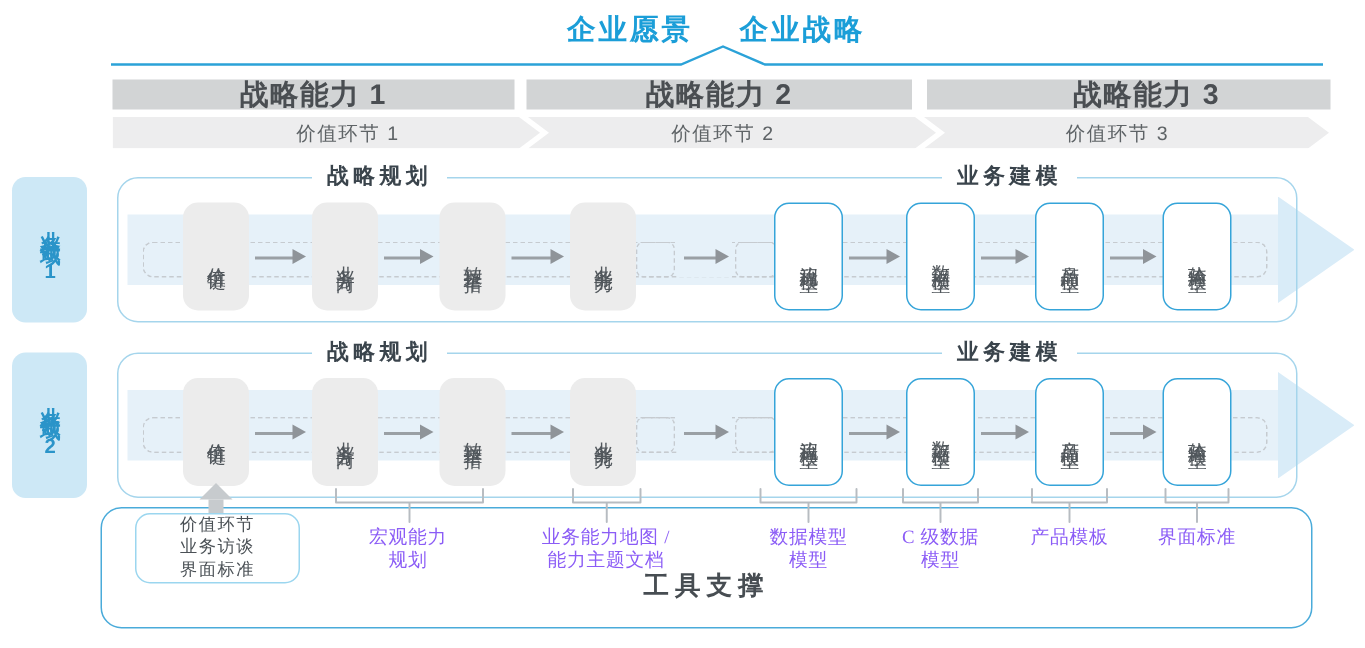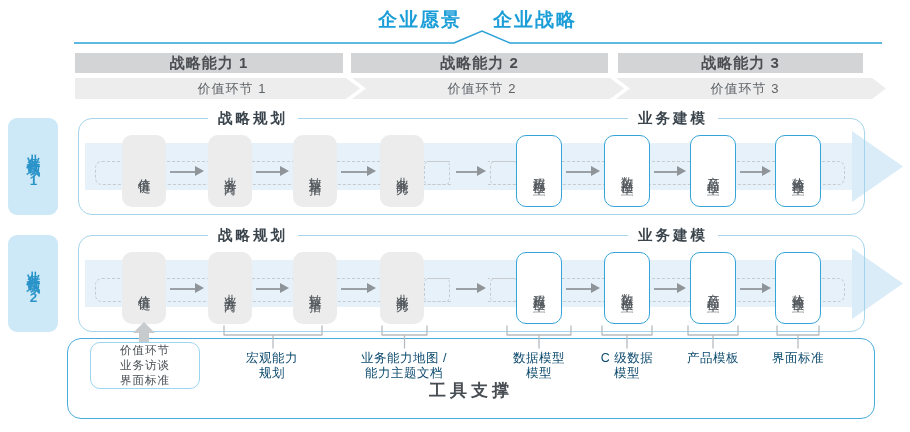--- a/index.html
+++ b/index.html
@@ -9,21 +9,21 @@
   }
   
   .top-title{
     position:absolute;top:7px;transform:translateX(-50%);
     font-size:19px;font-weight:bold;color:#1b9ed8;letter-spacing:2px;white-space:nowrap;
   }
   
   .cap-bar{
     position:absolute;top:53px;height:20px;background:#d2d4d5;
     display:flex;align-items:center;justify-content:center;
-    font-size:15px;font-weight:bold;color:#4a4e52;letter-spacing:1px;
+    font-size:19px;font-weight:bold;color:#4a4e52;letter-spacing:1px;
   }
   
   .chev{
     position:absolute;top:78px;height:21px;background:#ededee;
     display:flex;align-items:center;justify-content:center;
     font-size:13px;color:#5e6366;letter-spacing:1px;padding-right:12px;box-sizing:border-box;
   }
   .chev.first{clip-path:polygon(0 0, calc(100% - 14px) 0, 100% 50%, calc(100% - 14px) 100%, 0 100%);padding-left:41px;}
   .chev.mid{clip-path:polygon(0 0, calc(100% - 14px) 0, 100% 50%, calc(100% - 14px) 100%, 0 100%, 14px 50%);}
   
@@ -91,40 +91,40 @@
     display:flex;flex-direction:column;align-items:center;justify-content:center;
     font-size:11.5px;color:#4b5156;line-height:1.3;letter-spacing:1px;
   }
   .up-arrow-head{
     position:absolute;left:133px;top:322px;width:0;height:0;
     border-left:11px solid transparent;border-right:11px solid transparent;border-bottom:11px solid #c7cbce;
   }
   .up-arrow-shaft{position:absolute;left:139px;top:333px;width:10px;height:10px;background:#c7cbce;}
   .note{
     position:absolute;top:351px;width:150px;margin-left:-75px;text-align:center;
-    font-size:12.5px;color:#0c4a6e;line-height:1.18;letter-spacing:0.5px;
+    font-size:12.5px;color:#8b5cf6;line-height:1.18;letter-spacing:0.5px;font-family:Liberation Serif, serif;
   }
   .note span{display:block;}
   svg{position:absolute;left:0;top:0;}
 </style>
 </head>
 <body>
 
 <div class="stage">
 
   <div class="top-title" style="left:420px;">企业愿景</div>
   <div class="top-title" style="left:535px;">企业战略</div>
 
   <svg width="910" height="60">
     <path d="M74 43 H454 L482 31 L510 43 H882" fill="none" stroke="#2ba2d8" stroke-width="1.6"></path>
   </svg>
 
   <div class="cap-bar" style="left:75px;width:268px;">战略能力 1</div>
   <div class="cap-bar" style="left:351px;width:257px;">战略能力 2</div>
-  <div class="cap-bar" style="left:618px;width:245px;">战略能力 3</div>
+  <div class="cap-bar" style="left:618px;width:245px;padding-left:24px;">战略能力 3</div>
 
   <div class="chev first" style="left:75px;width:285px;">价值环节 1</div>
   <div class="chev mid" style="left:352px;width:272px;text-align:center;">价值环节 2</div>
   <div class="chev mid" style="left:616px;width:270px;">价值环节 3</div>
 
   <div class="domain-tab" style="top:118px;height:97px;">
     <span class="vtext">业务领域 1</span>
   </div>
   <div class="domain-tab" style="top:235px;height:97px;">
     <span class="vtext">业务领域 2</span>

